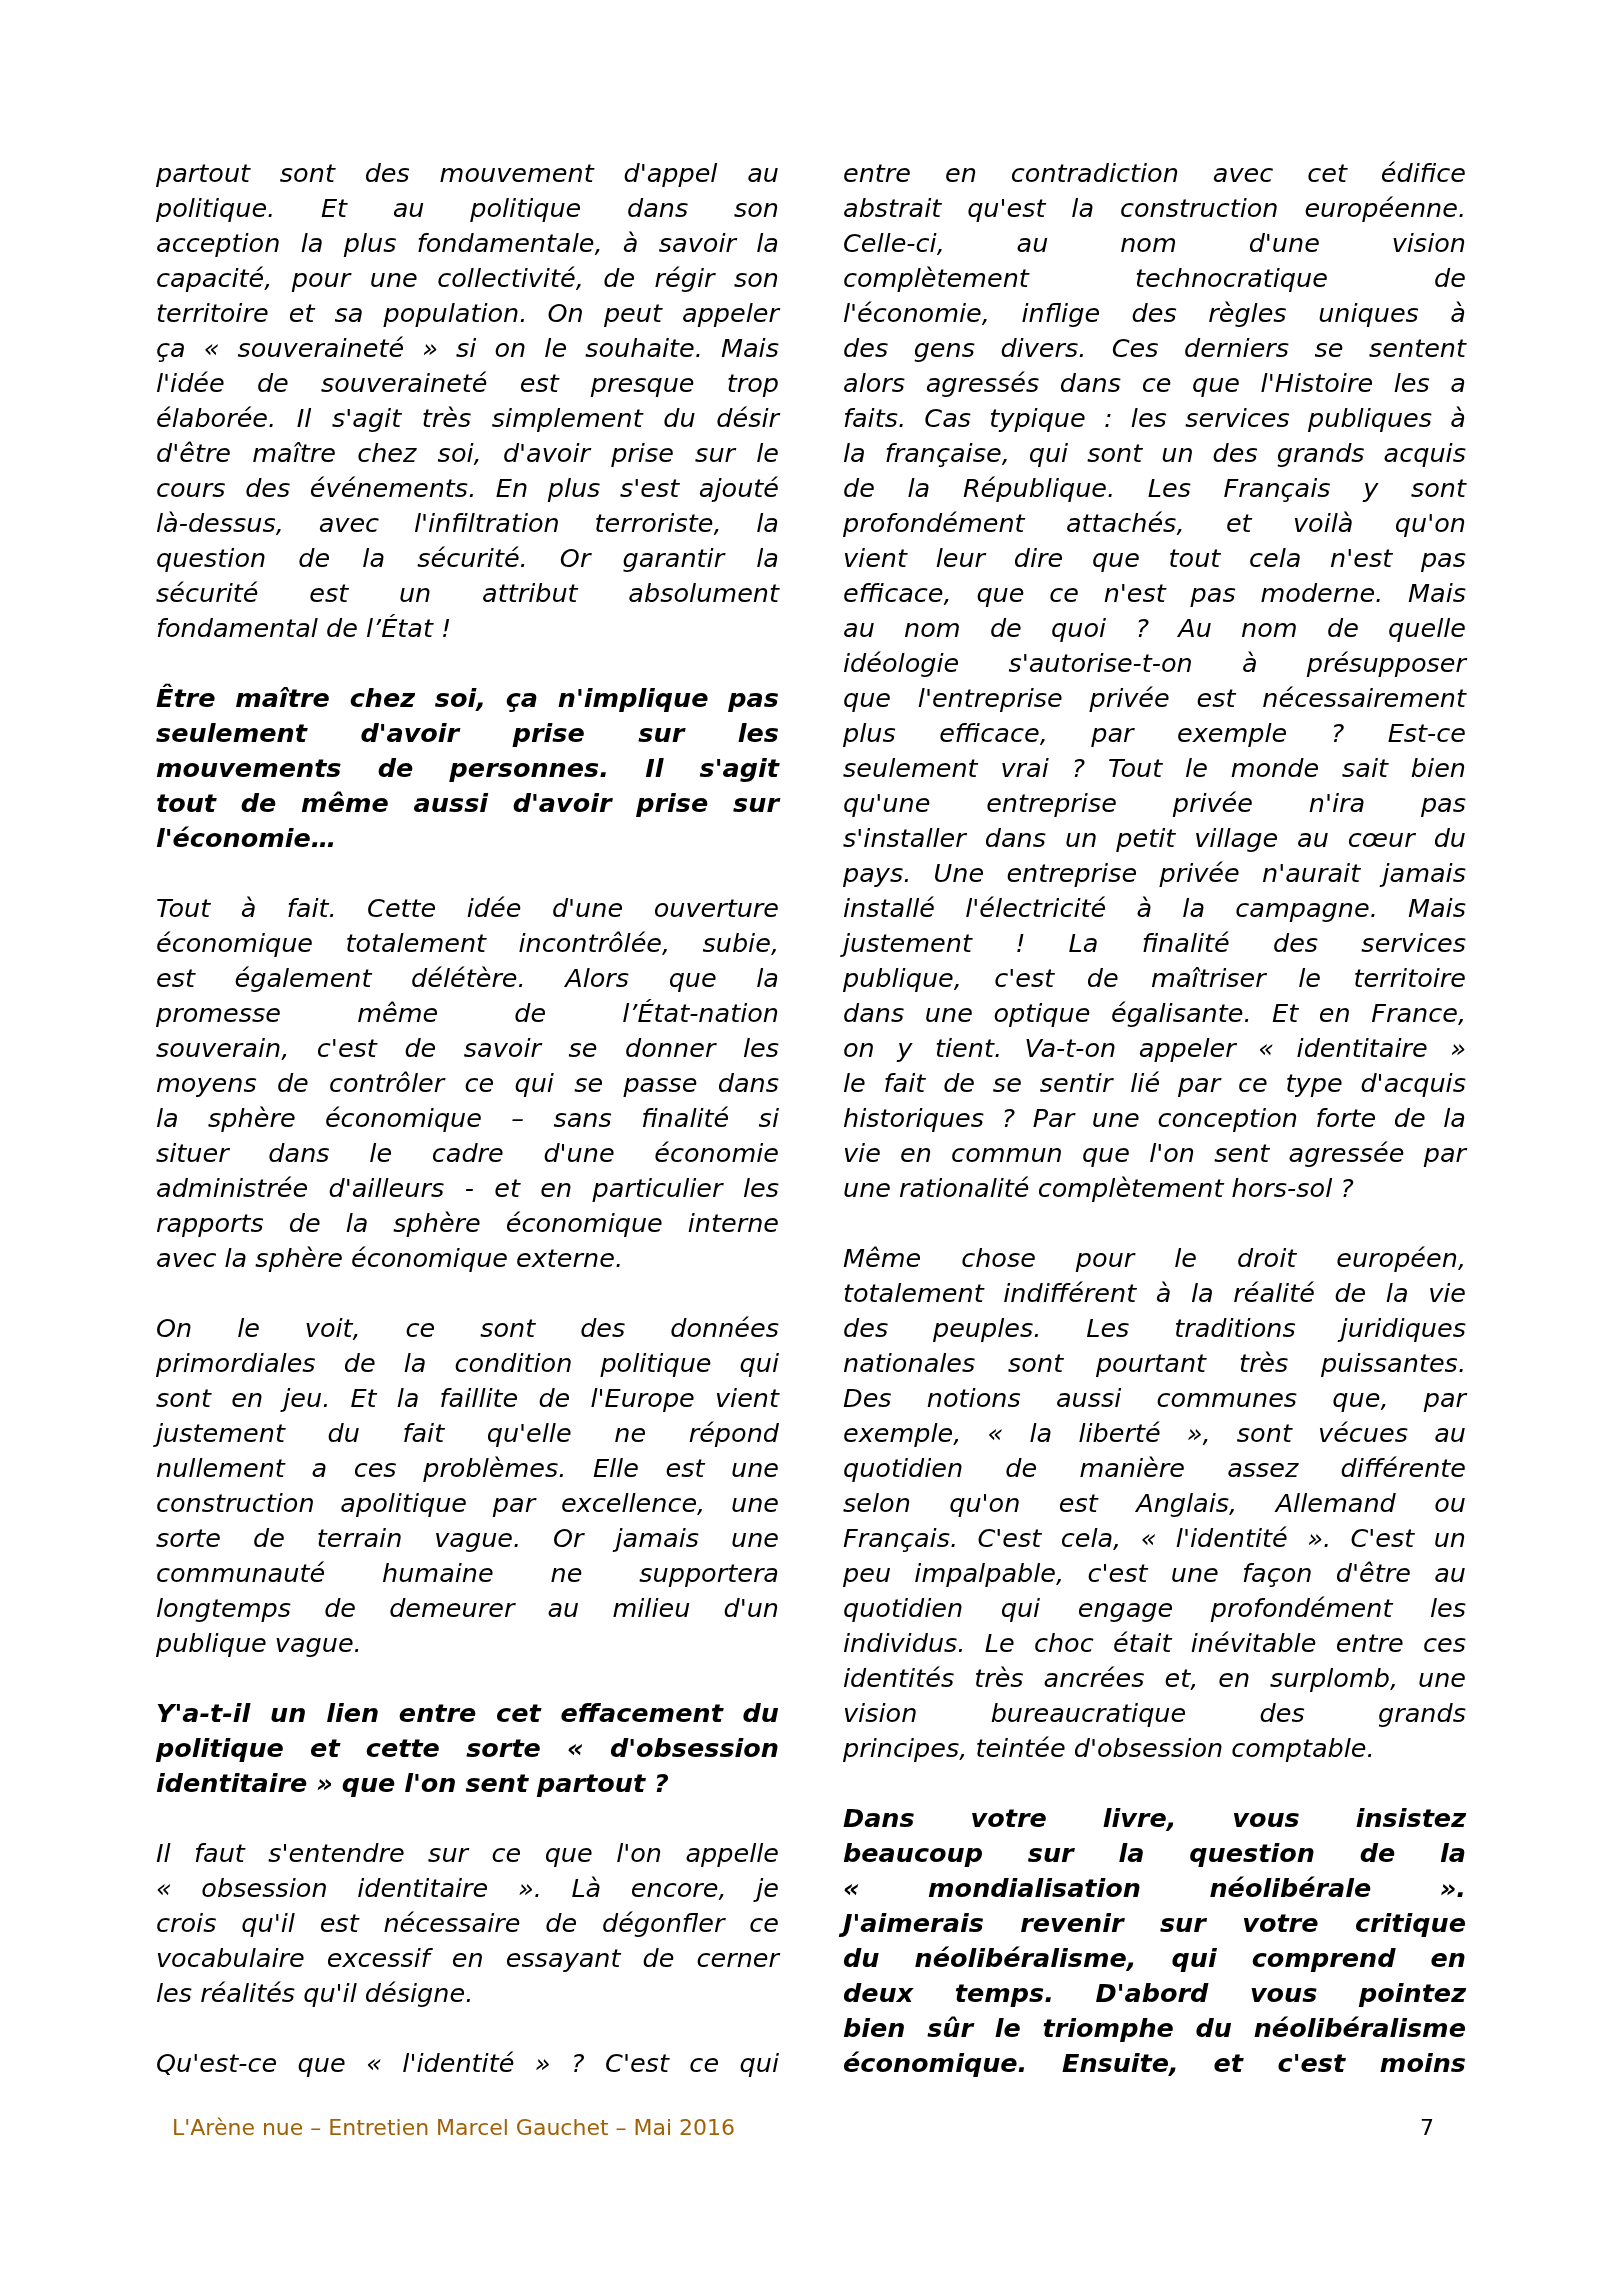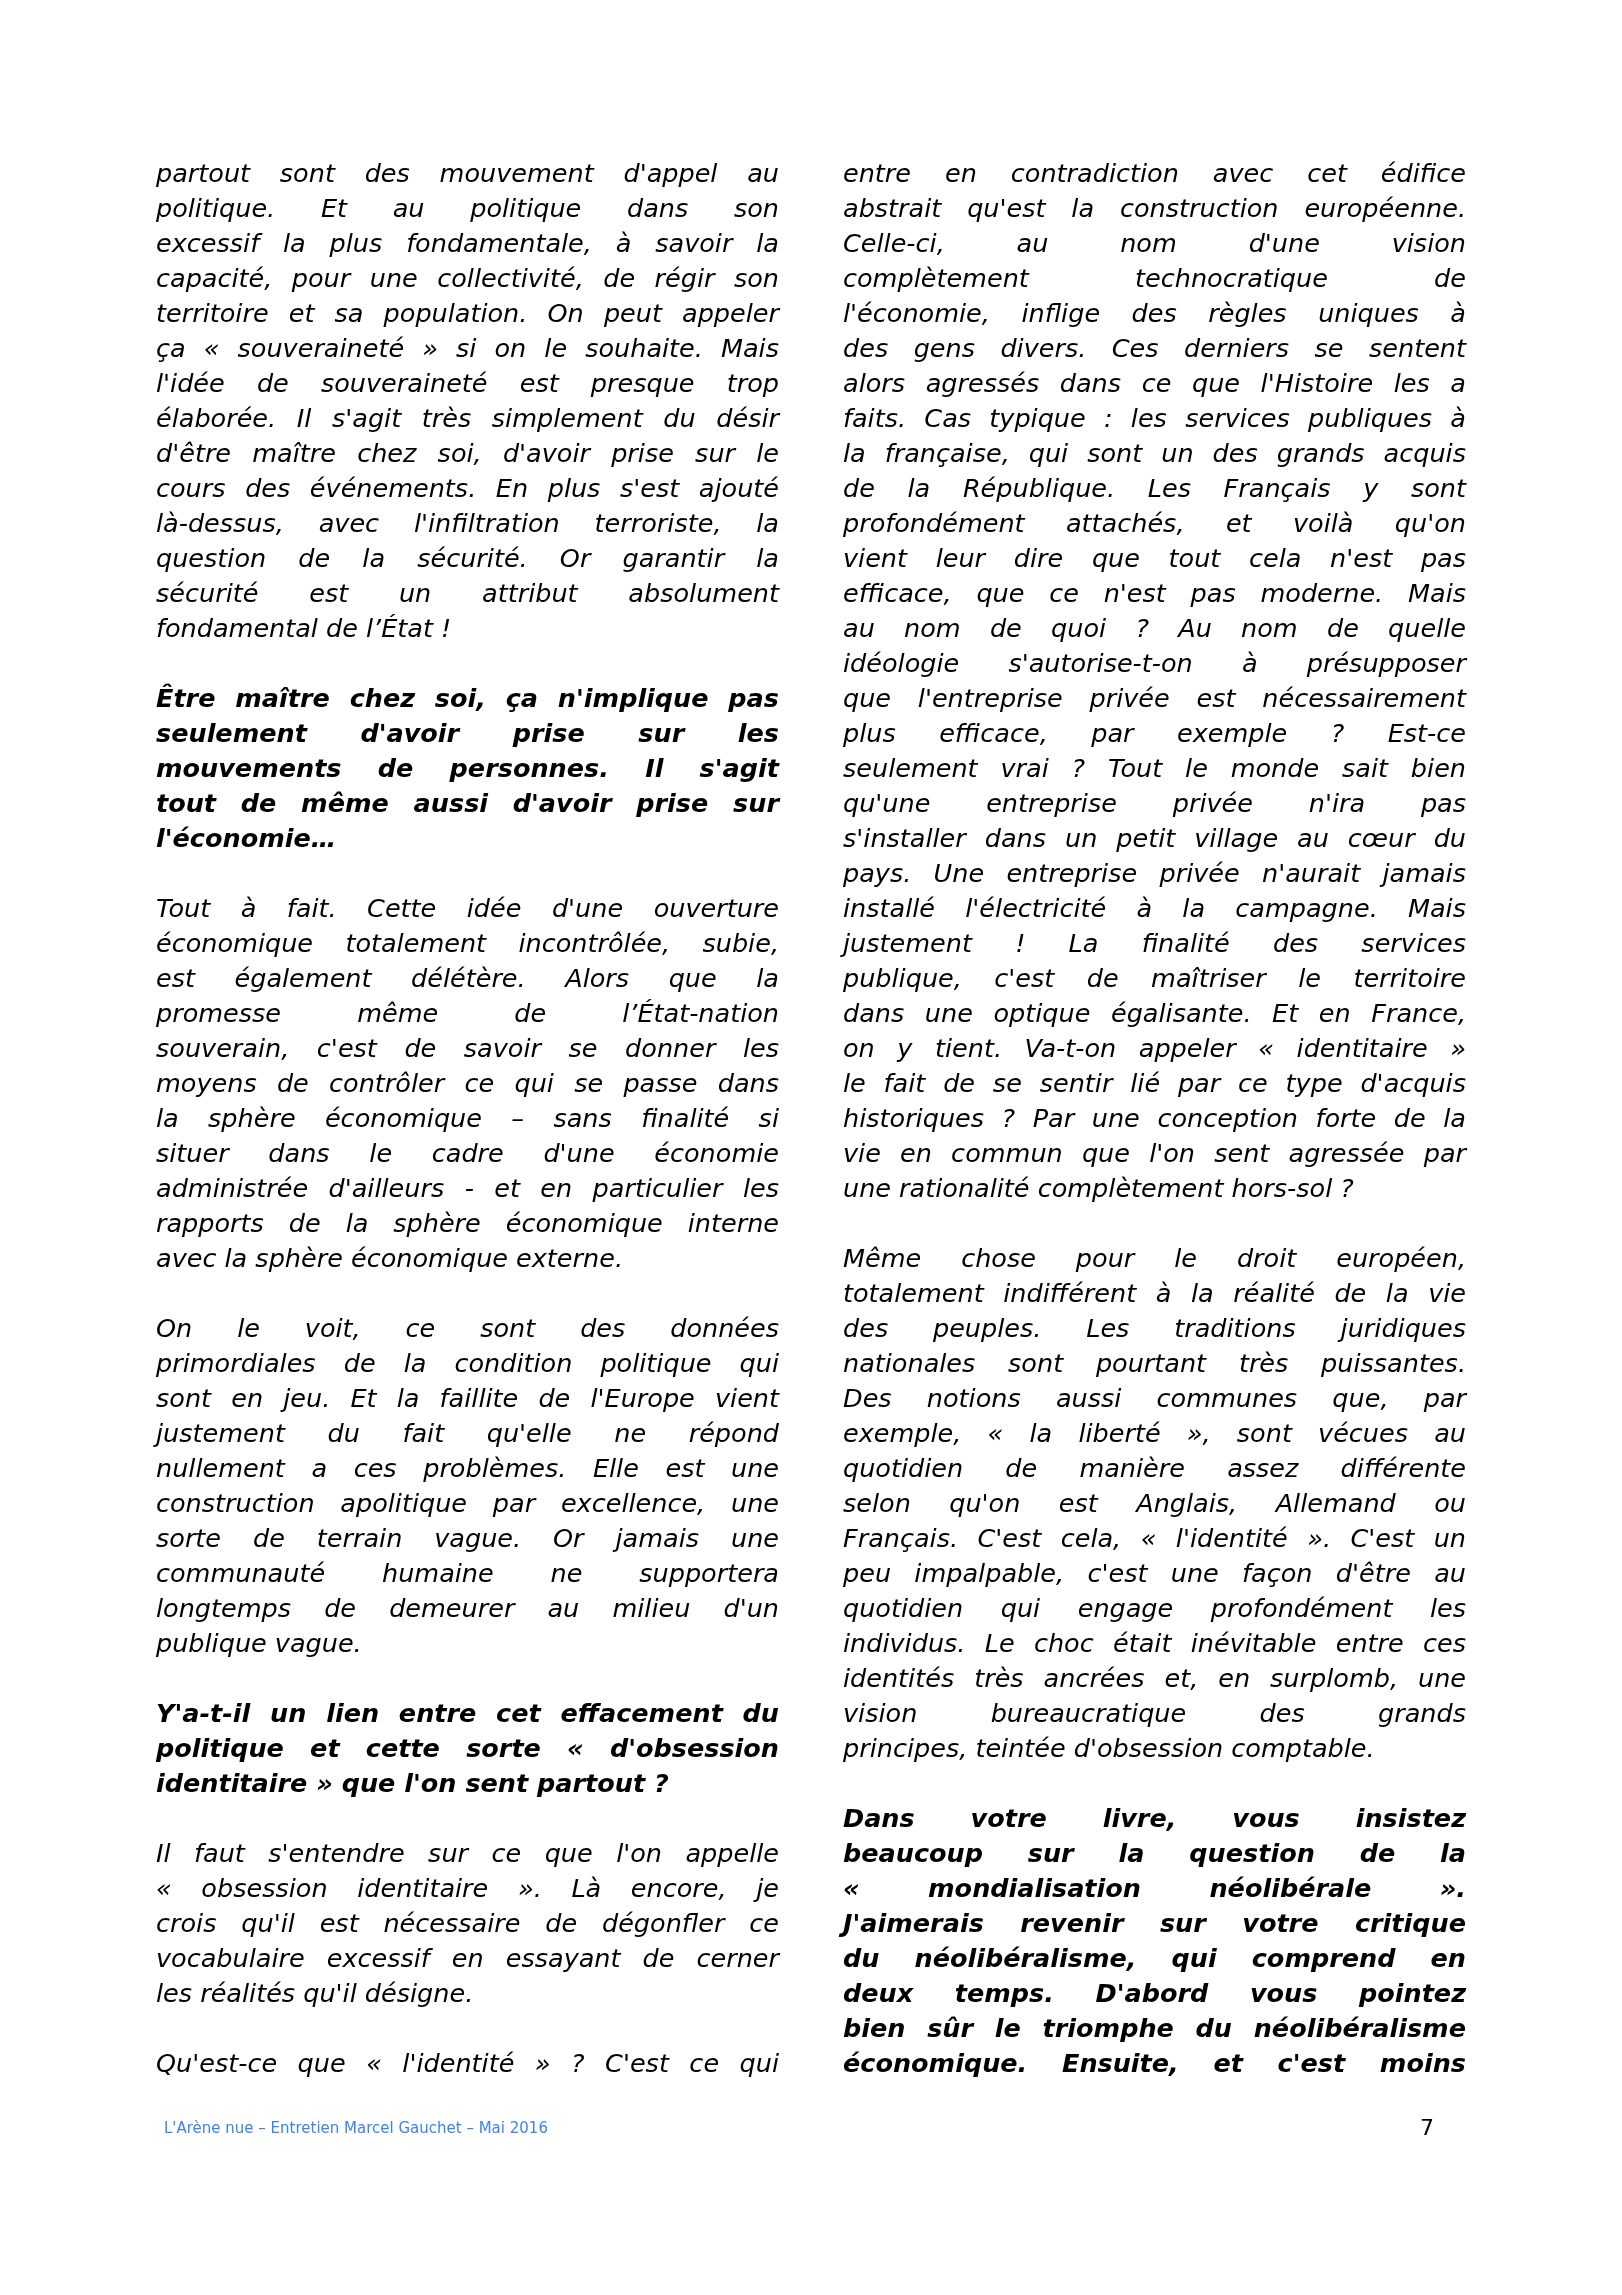--- a/index.html
+++ b/index.html
@@ -23,47 +23,47 @@
       display: block;
       height: 35px;
       white-space: nowrap;
       text-align: justify;
       text-align-last: justify;
       word-spacing: 0;
     }
     .line.last { text-align: center; text-align-last: left; }
     .footer-left {
       position: absolute;
-      left: 164px;
+      left: 172px;
       top: 2115px;
       font-family: "DejaVu Sans", sans-serif;
-      font-size: 15px;
+      font-size: 22px;
       line-height: 26px;
-      color: #3b82f6;
+      color: #a16207;
       white-space: nowrap;
     }
     .footer-page {
       position: absolute;
       left: 1420px;
       top: 2115px;
       font-family: "DejaVu Sans", sans-serif;
       font-size: 22px;
       line-height: 26px;
       color: #000000;
     }
   </style>
 </head>
 <body>
 
 <div class="page">
   <div class="column col-left">
       <div class="para">
         <span class="line">partout sont des mouvement d'appel au</span>
         <span class="line">politique. Et au politique dans son</span>
-        <span class="line">excessif la plus fondamentale, à savoir la</span>
+        <span class="line">acception la plus fondamentale, à savoir la</span>
         <span class="line">capacité, pour une collectivité, de régir son</span>
         <span class="line">territoire et sa population. On peut appeler</span>
         <span class="line">ça « souveraineté » si on le souhaite. Mais</span>
         <span class="line">l'idée de souveraineté est presque trop</span>
         <span class="line">élaborée. Il s'agit très simplement du désir</span>
         <span class="line">d'être maître chez soi, d'avoir prise sur le</span>
         <span class="line">cours des événements. En plus s'est ajouté</span>
         <span class="line">là-dessus, avec l'infiltration terroriste, la</span>
         <span class="line">question de la sécurité. Or garantir la</span>
         <span class="line">sécurité est un attribut absolument</span>

